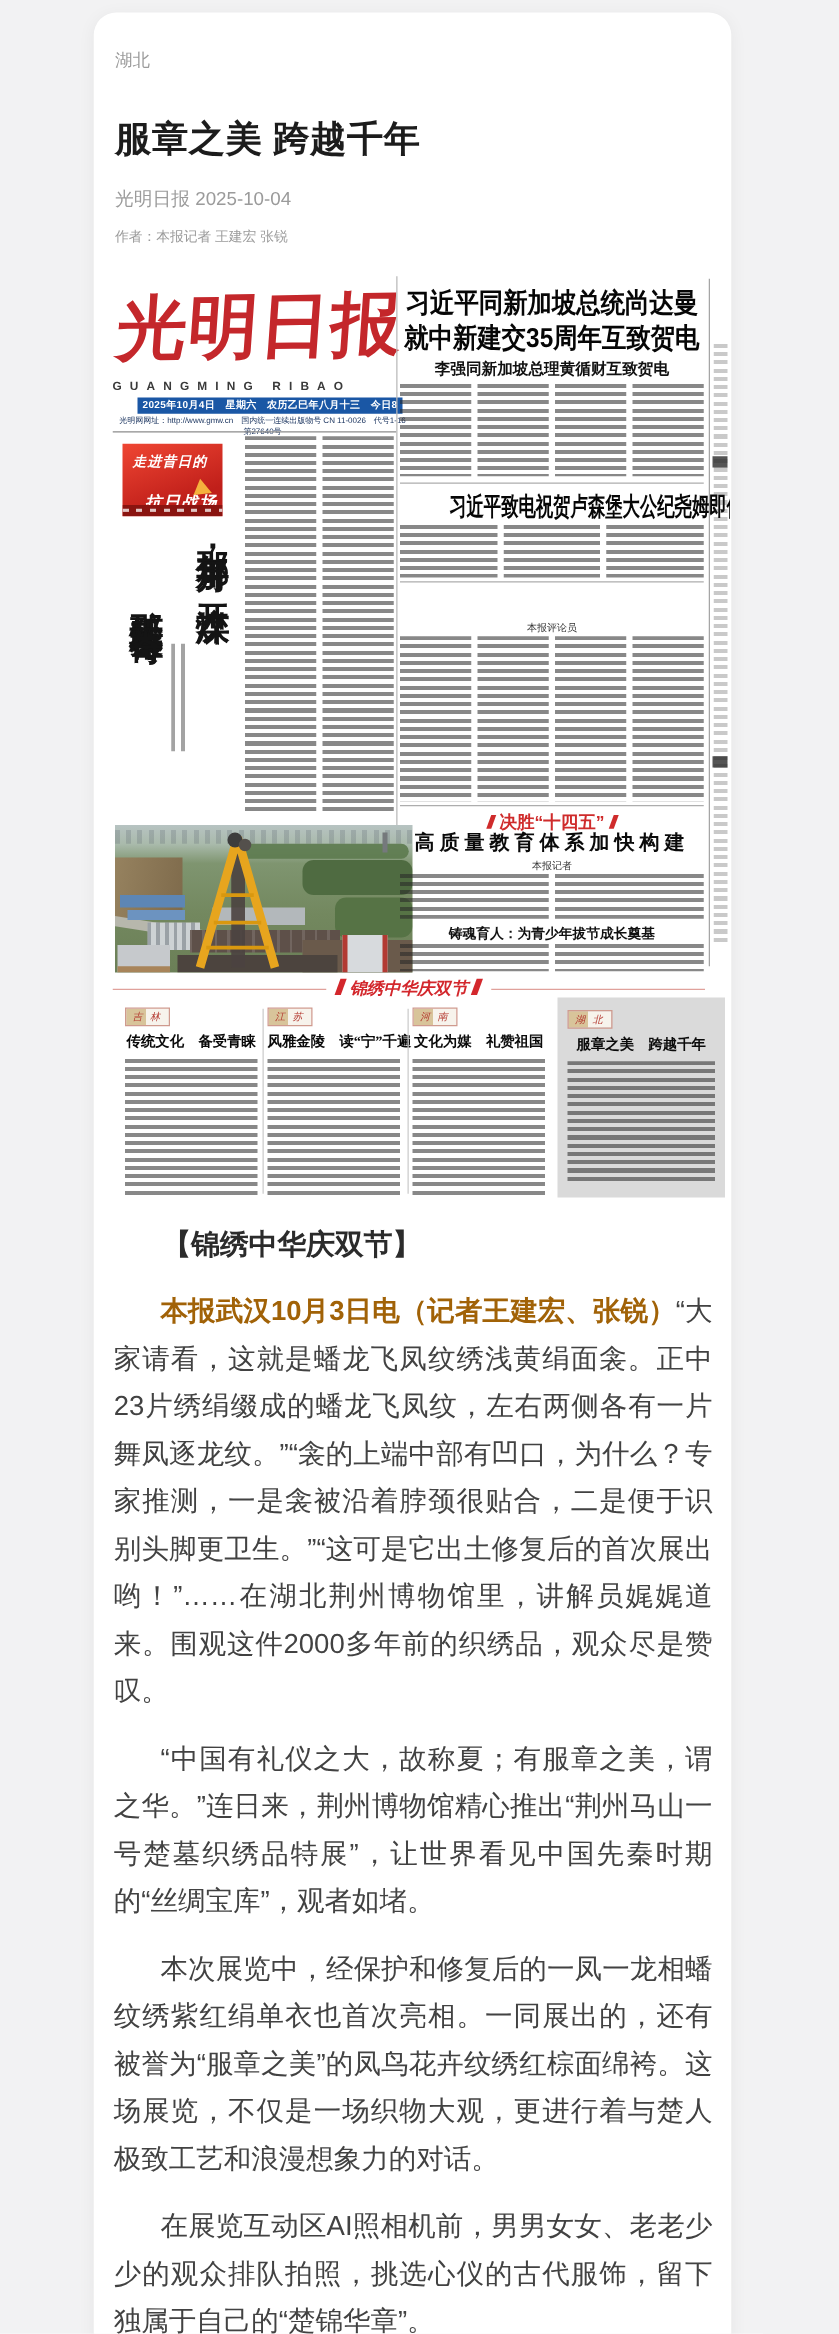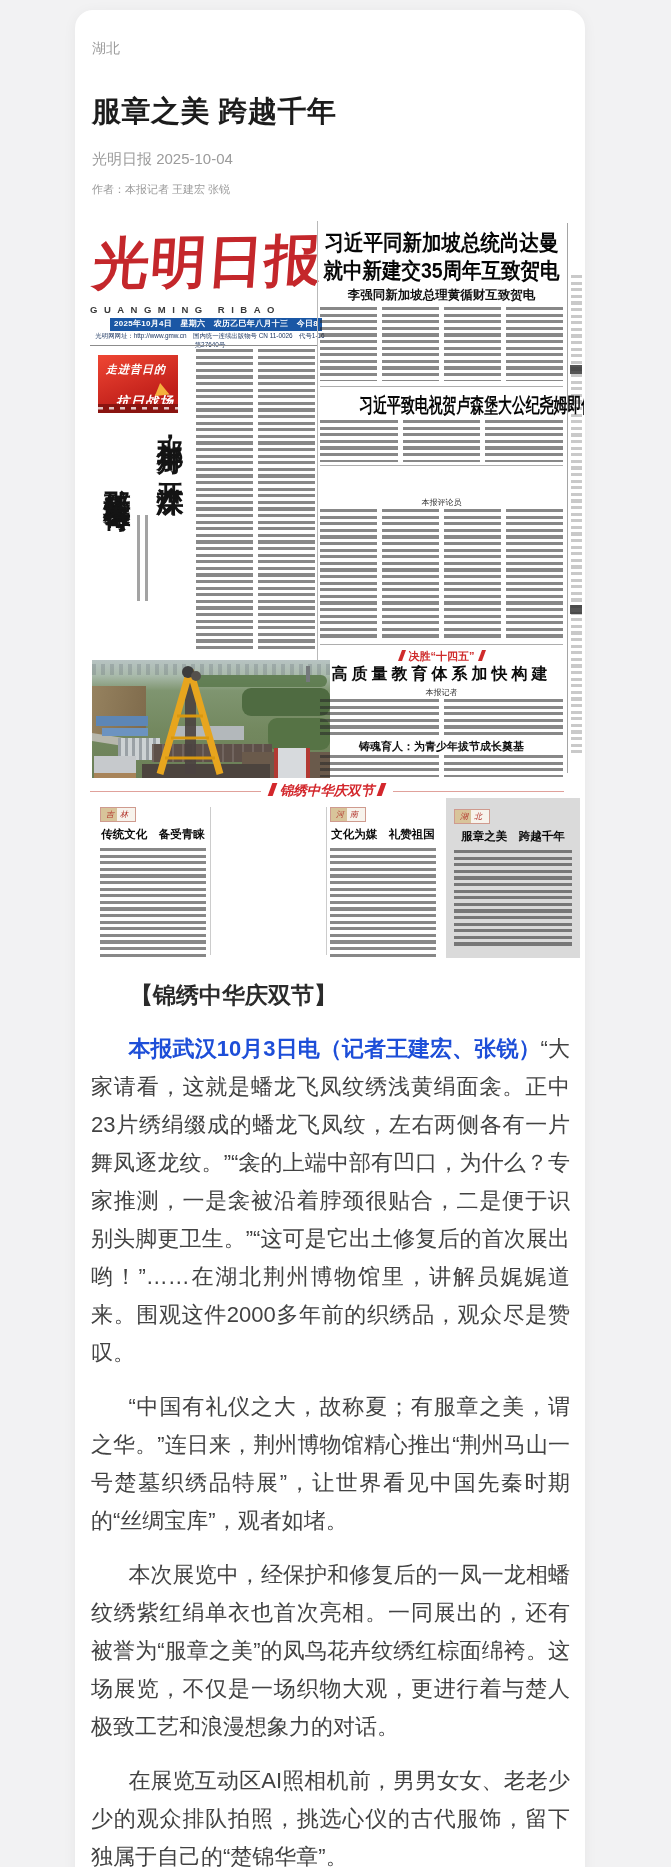--- a/index.html
+++ b/index.html
@@ -82,21 +82,21 @@
   
   .rb{left:230px;width:243px;}
   .h1l{height:26px;text-align:center;font-size:19.5px;font-weight:900;color:#060606;white-space:nowrap;}
   .sy{display:inline-block;transform:scaleY(1.12);}
   .h1sub{top:72px;text-align:center;font-size:12.5px;font-weight:700;color:#111;}
   .rrule{height:0;border-top:1px solid #adadad;}
   .h2{top:177px;height:24px;text-align:center;white-space:nowrap;overflow:visible;}
   .h2 span{display:inline-block;font-size:18.5px;font-weight:900;color:#060606;transform:scaleX(.75) scaleY(1.1);transform-origin:center;}
   .h3{top:257px;text-align:center;font-family:"Liberation Serif", serif;font-size:17.5px;font-weight:900;color:#0a0a0a;white-space:nowrap;}
   .sby{text-align:center;font-size:8px;color:#333;}
-  .rlabel{top:434px;text-align:center;font-size:11px;font-weight:900;color:#cf2b2b;}
+  .rlabel{top:434px;text-align:center;font-size:14px;font-weight:900;color:#cf2b2b;}
   .slash{display:inline-block;width:4px;height:11px;background:#cf2b2b;transform:skewX(-20deg);margin:0 5px;vertical-align:-1px;}
   .h4{top:449px;text-align:center;font-family:"Liberation Serif", serif;font-size:16px;font-weight:900;letter-spacing:4px;color:#0a0a0a;white-space:nowrap;}
   .h4sub{top:524px;text-align:center;font-size:11px;font-weight:700;color:#111;}
 
   
   .banner{left:0;top:568px;width:474px;height:16px;display:flex;align-items:center;}
   .bline{flex:1;height:1px;background:#e0a19b;}
   .btext{font-size:13.5px;font-weight:900;color:#d3272c;font-style:italic;margin:0 4px;white-space:nowrap;}
   .btext .slash{background:#d3272c;height:13px;width:5px;}
 
@@ -113,21 +113,21 @@
   
   .sl-line{left:477px;top:8px;width:1px;height:550px;background:#a5a5a5;}
   .sl-mt{left:481px;top:60px;width:11px;height:480px;opacity:.45;}
   .sl-b{left:480px;width:12px;height:9px;background:#2a2a2a;opacity:.8;}
 
   
   .article{position:absolute;left:16px;top:966px;width:479px;
     font-size:22px;line-height:38px;color:#424242;text-align:justify;}
   .article p{margin:16px 0 0;text-indent:1.7em;}
   .article .tagline{margin:0;font-weight:700;color:#2b2b2b;font-size:23px;}
-  .article .lead{font-weight:700;color:#1d4ed8;}
+  .article .lead{font-weight:700;color:#a16207;}
 </style>
 </head>
 <body>
 
 <div class="card">
 
   <div class="category">湖北</div>
   <div class="title">服章之美 跨越千年</div>
   <div class="meta1">光明日报 2025-10-04</div>
   <div class="meta2">作者：本报记者 王建宏 张锐</div>
@@ -224,20 +224,25 @@
       <div class="btext"><span class="slash"></span><span>锦绣中华庆双节</span><span class="slash"></span></div>
       <div class="bline"></div>
     </div>
 
     <div class="abs rcol" style="left:10px;">
       <span class="rtag">吉 林</span>
       <div class="rhead">传统文化　备受青睐</div>
       <div class="rtxt mt"></div>
     </div>
     <div class="abs csep" style="left:120px;"></div>
+    <div class="abs rcol" style="left:124px;">
+      <span class="rtag">江 苏</span>
+      <div class="rhead">风雅金陵　读“宁”千遍</div>
+      <div class="rtxt mt"></div>
+    </div>
     <div class="abs csep" style="left:236px;"></div>
     <div class="abs rcol" style="left:240px;">
       <span class="rtag">河 南</span>
       <div class="rhead">文化为媒　礼赞祖国</div>
       <div class="rtxt mt"></div>
     </div>
     <div class="abs hbox">
       <span class="rtag">湖 北</span>
       <div class="rhead">服章之美　跨越千年</div>
       <div class="rtxt mt"></div>

